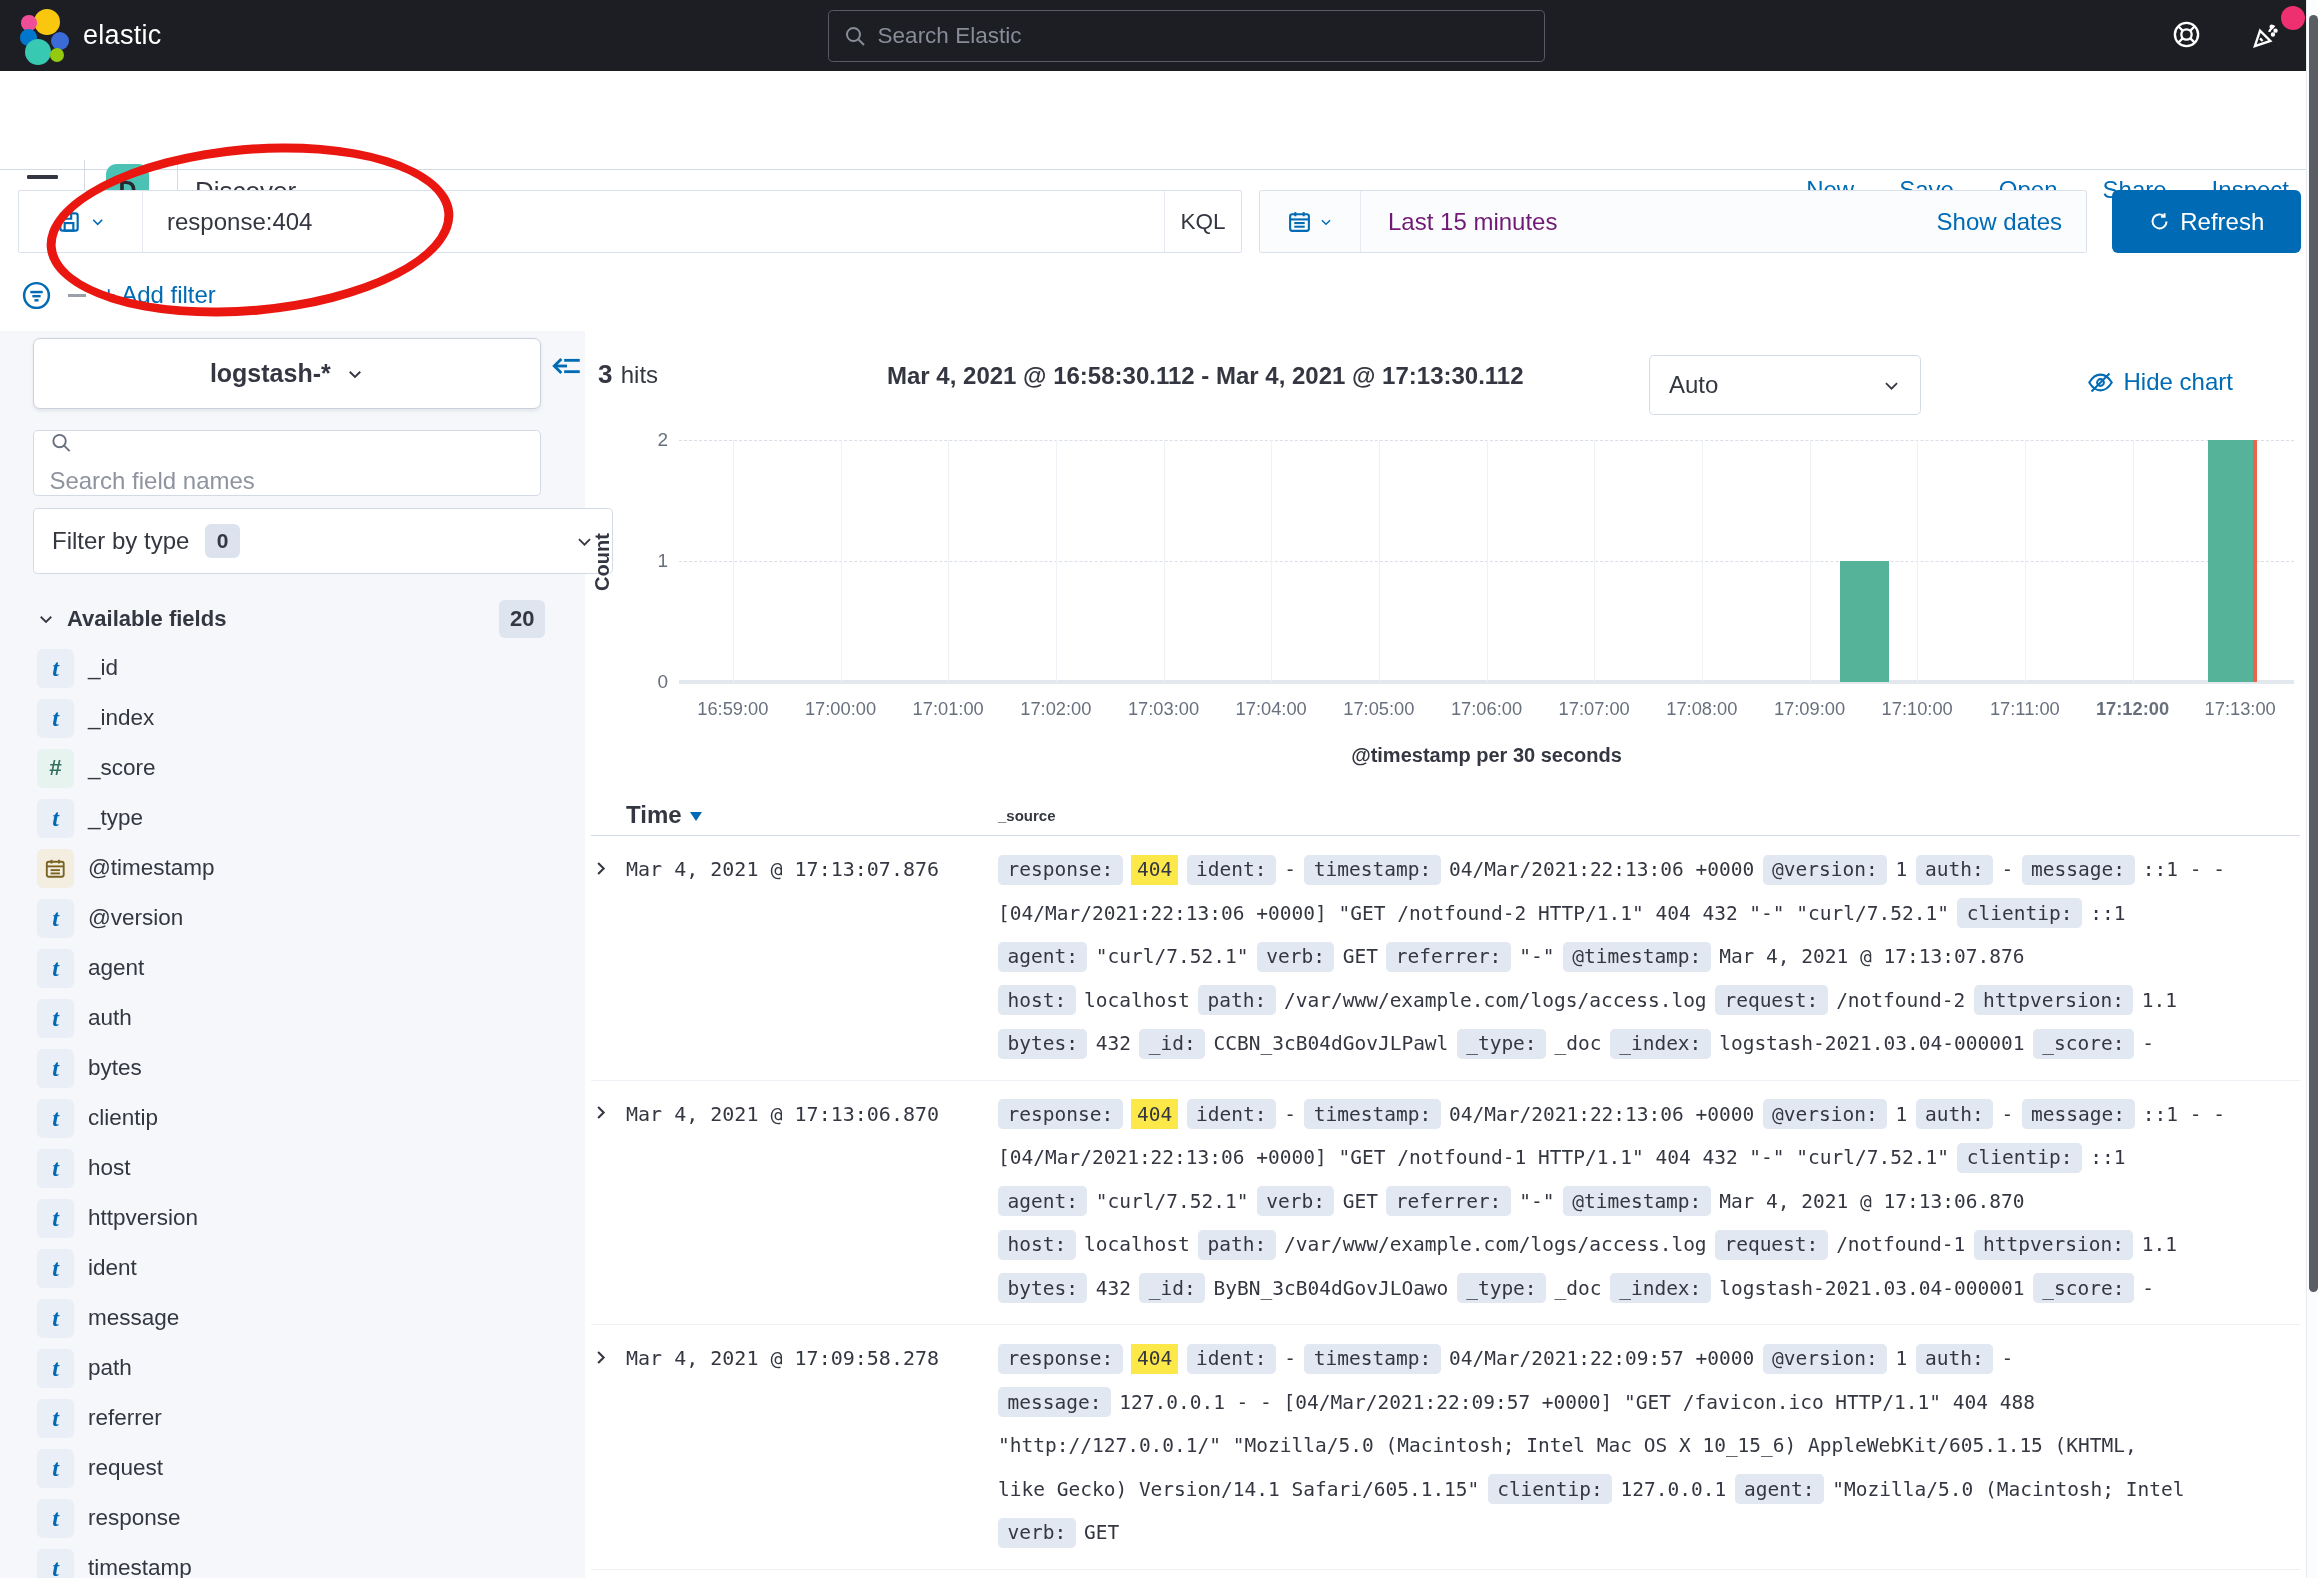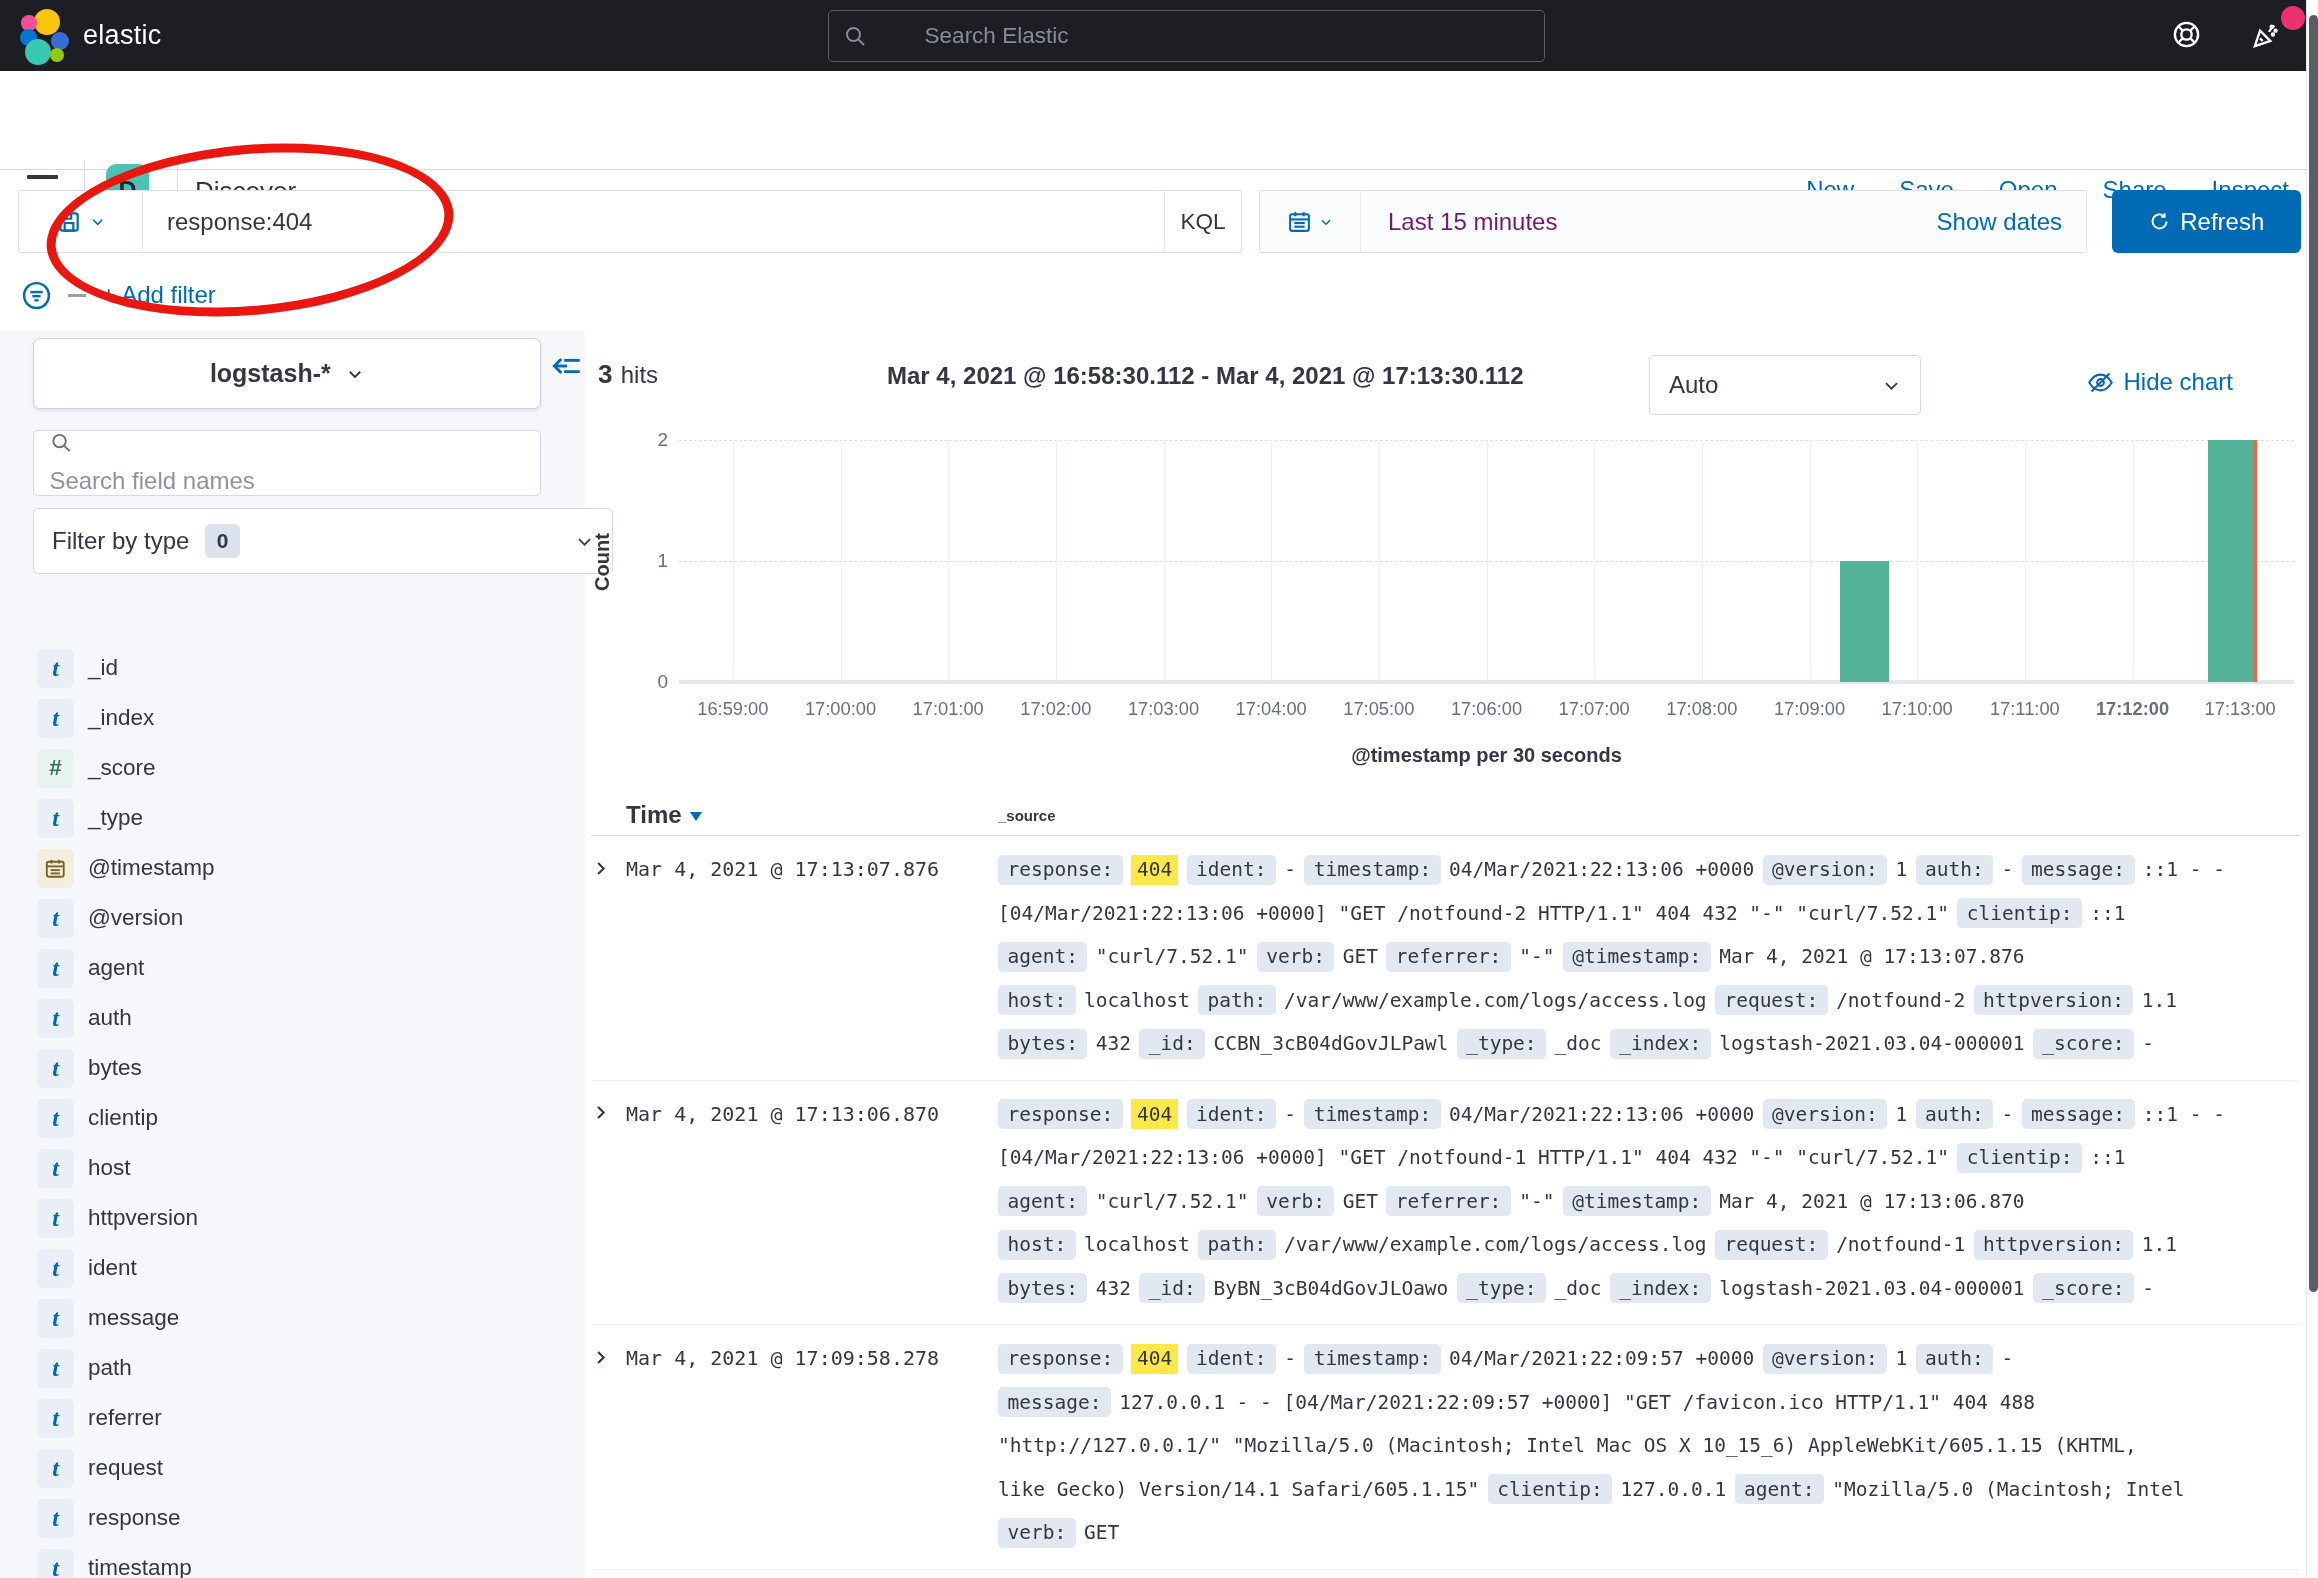--- a/index.html
+++ b/index.html
@@ -8,21 +8,21 @@
 
   
   #topbar { position:absolute; left:0; top:0; width:2319px; height:71px; background:#1d1e24; z-index:10; }
   #brand { position:absolute; left:20px; top:8.3px; height:54px; display:flex; align-items:center; gap:13px; }
   #brand-logo { position:relative; width:50px; height:54px; }
   #brand-logo i { position:absolute; border-radius:50%; }
   #brand-text { color:#fff; font-size:27px; font-weight:500; letter-spacing:0.3px; }
   #topbar-search { position:absolute; left:828px; top:9.5px; width:717px; height:52px;
     border:1.2px solid #595b63; border-radius:4.7px; display:flex; align-items:center; padding:0 14px; gap:10.6px; background:transparent; }
   #topbar-search input { background:transparent; border:none; outline:none; color:#5eead4; font-size:22.5px; width:100%;
-    font-family:"Liberation Sans", sans-serif;margin-left:47px; }
+    font-family:"Liberation Sans", sans-serif; }
   #topbar-search input::placeholder { color:#878c98; }
   .tb-icon { display:flex; align-items:center; justify-content:center; }
   #help-icon { position:absolute; left:2171px; top:19px; }
   #news-icon { position:absolute; left:2251px; top:19px; }
   #news-dot { position:absolute; left:2281px; top:6px; width:24px; height:24px; border-radius:50%; background:#ee2f70; }
 
   
   #appheader { position:absolute; left:0; top:71px; width:2319px; height:99px; background:#fff; border-bottom:1.2px solid #d3dae6; }
   #hamburger { position:absolute; left:27px; top:104px; width:31px; height:33px; display:flex; flex-direction:column; justify-content:space-between; cursor:pointer; }
   #hamburger i { display:block; height:3.5px; background:#343741; border-radius:1.2px; }
@@ -274,20 +274,27 @@
       </svg>
     <input placeholder="Search field names" style="">
   </div>
   <div id="type-filter">
     <span class="lbl">Filter by type</span>
     <span class="count-badge">0</span>
     <svg class="chev" width="19" height="19" viewBox="0 0 24 24" fill="none" stroke="#343741" stroke-width="2.2">
         <polyline points="5,9 12,16 19,9"></polyline>
       </svg>
   </div>
+  <div id="avail-row">
+    <svg width="18" height="18" viewBox="0 0 24 24" fill="none" stroke="#343741" stroke-width="2.4">
+        <polyline points="5,9 12,16 19,9"></polyline>
+      </svg>
+    <span class="lbl">Available fields</span>
+    <span id="avail-count">20</span>
+  </div>
   <div id="field-list">
       <div class="field-item">
         <span class="ficon txt">t</span>
         <span class="fname">_id</span>
       </div>
       <div class="field-item">
         <span class="ficon txt">t</span>
         <span class="fname">_index</span>
       </div>
       <div class="field-item">

